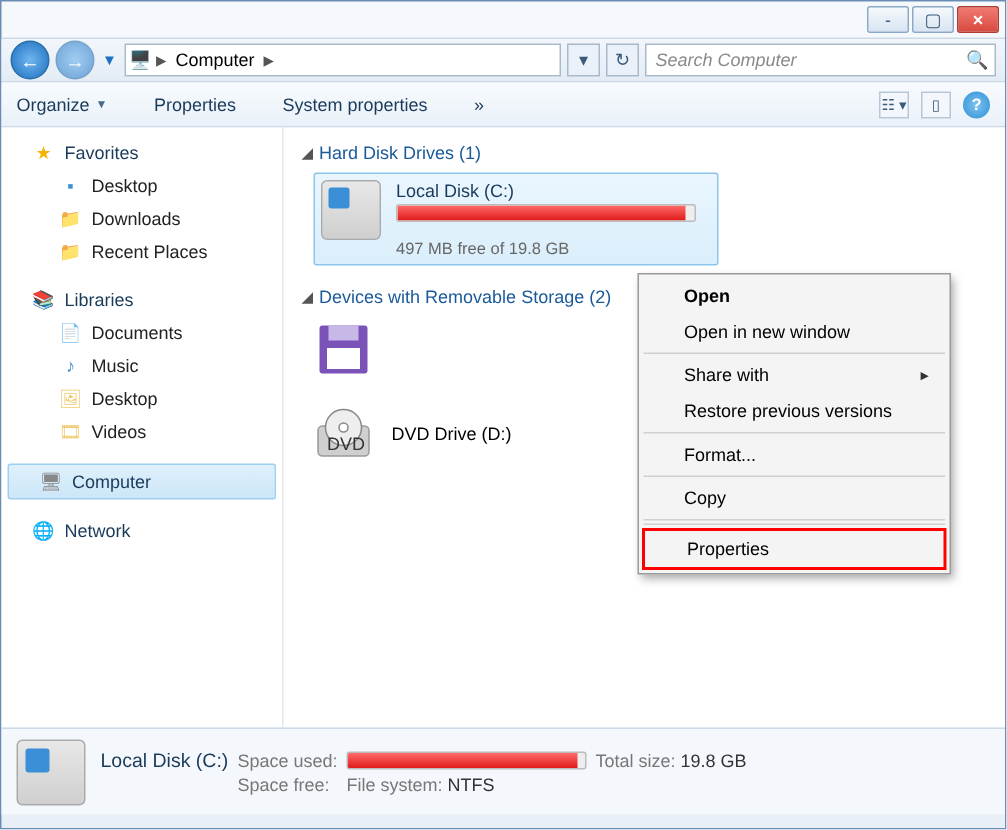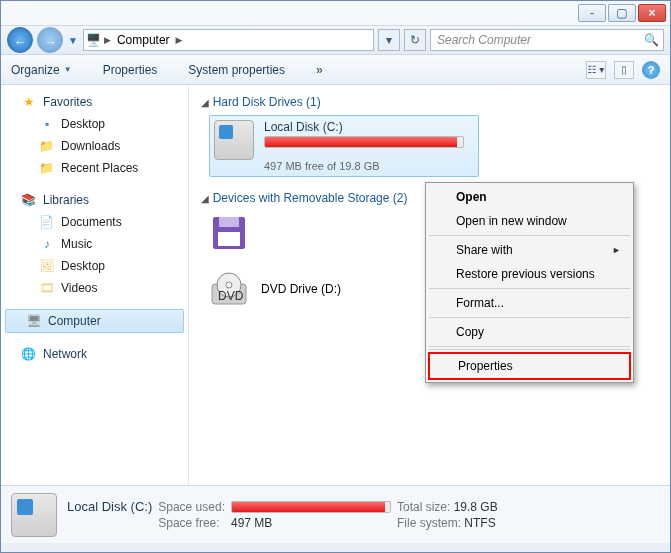--- a/index.html
+++ b/index.html
@@ -233,18 +233,17 @@
     <div class="det-ico"></div>
     <div class="det-grid">
       <div class="det-title">Local Disk (C:)</div>
       <div class="det-lbl">Space used:</div>
       <div class="det-bar">
           <div style="width:97%"></div>
         </div>
       <div><span class="det-lbl">Total size:</span> <span class="det-val">19.8 GB</span></div>
       <div></div>
       <div class="det-lbl">Space free:</div>
-      <div class="det-val">497 MB</div>
       <div><span class="det-lbl">File system:</span> <span class="det-val">NTFS</span></div>
     </div>
   </div>
 
 </div>
 
 </body></html>

